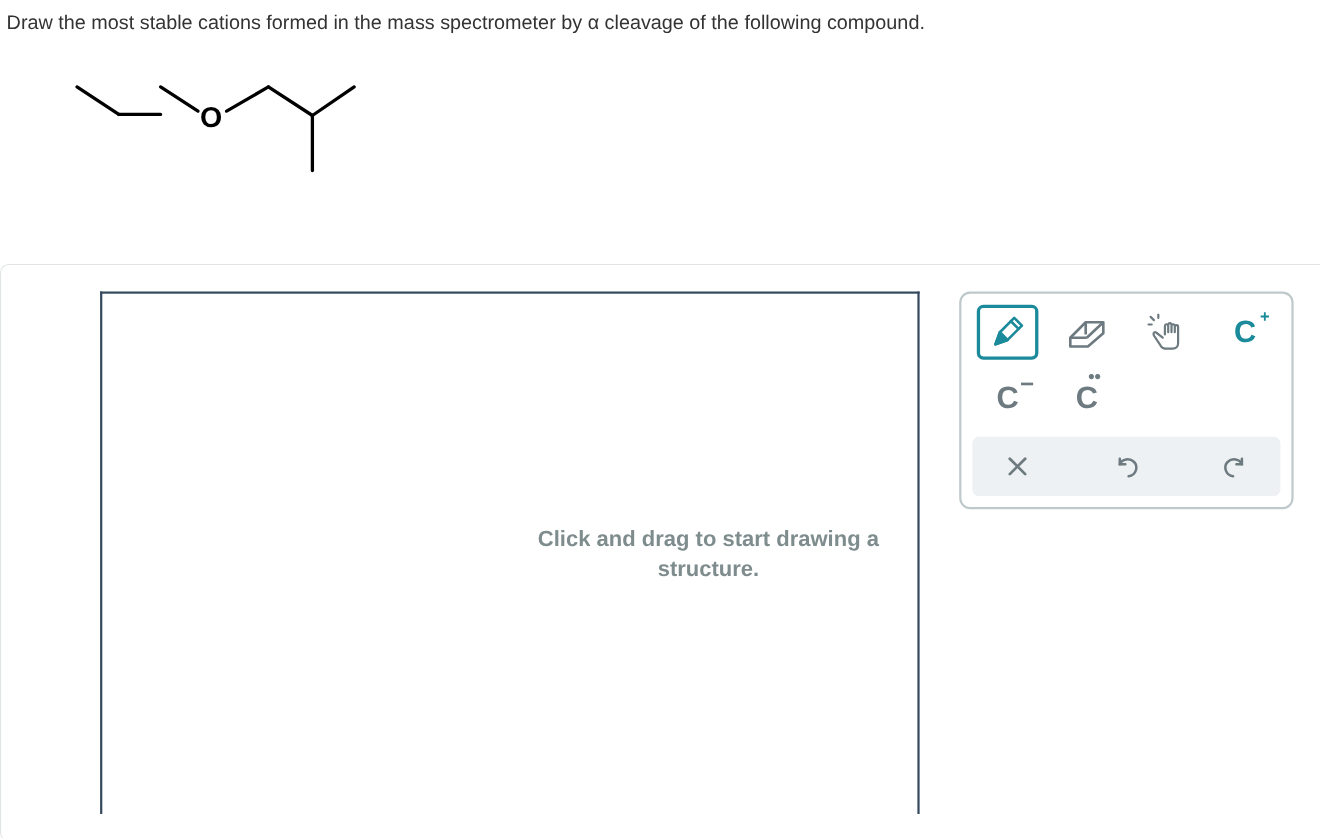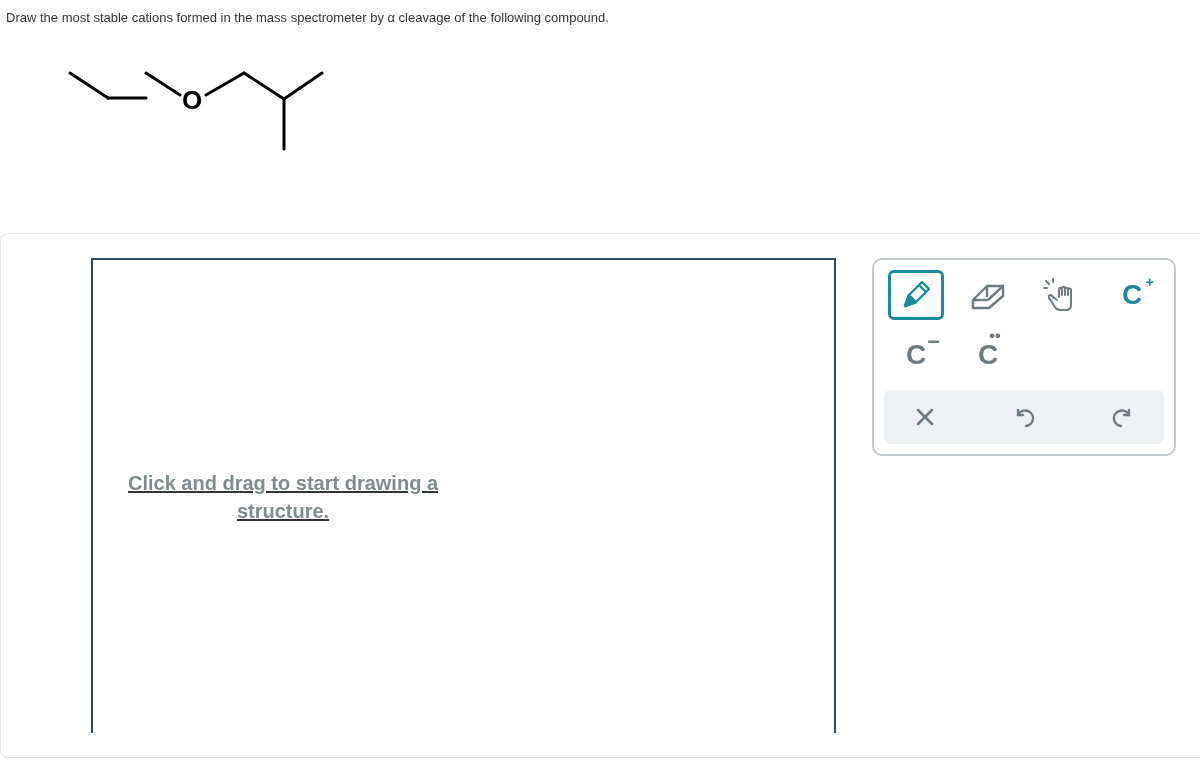--- a/index.html
+++ b/index.html
@@ -5,21 +5,21 @@
   * { box-sizing: border-box; margin: 0; padding: 0; }
   body {
     font-family: "Lucida Sans Unicode", "Lucida Grande", Verdana, sans-serif;
     background: #fff;
     color: #333;
     width: 1200px;
     height: 762px;
     overflow: hidden;
   }
   .question {
-    font-size: 13px;
+    font-size: 18px;
     color: #333;
     padding: 10px 6px 18px 6px;
   }
   .compound {
     margin-left: 60px;
     margin-top: 10px;
   }
   .workspace-wrap {
     margin-top: 36px;
     border-top: 1px solid #e0e4e6;
@@ -37,22 +37,21 @@
   }
   .canvas {
     margin-left: 90px;
     width: 745px;
     height: 475px;
     border: 2px solid #34495e;
     border-bottom: none;
     position: relative;
     display: flex;
     align-items: center;
-    justify-content: flex-start;
-    text-decoration: underline;
+    justify-content: flex-end;
   }
   .placeholder {
     color: #7f8c8d;
     font-weight: 700;
     font-size: 20px;
     text-align: center;
     line-height: 1.4;
     width: 380px;
   }
   .toolbox {

